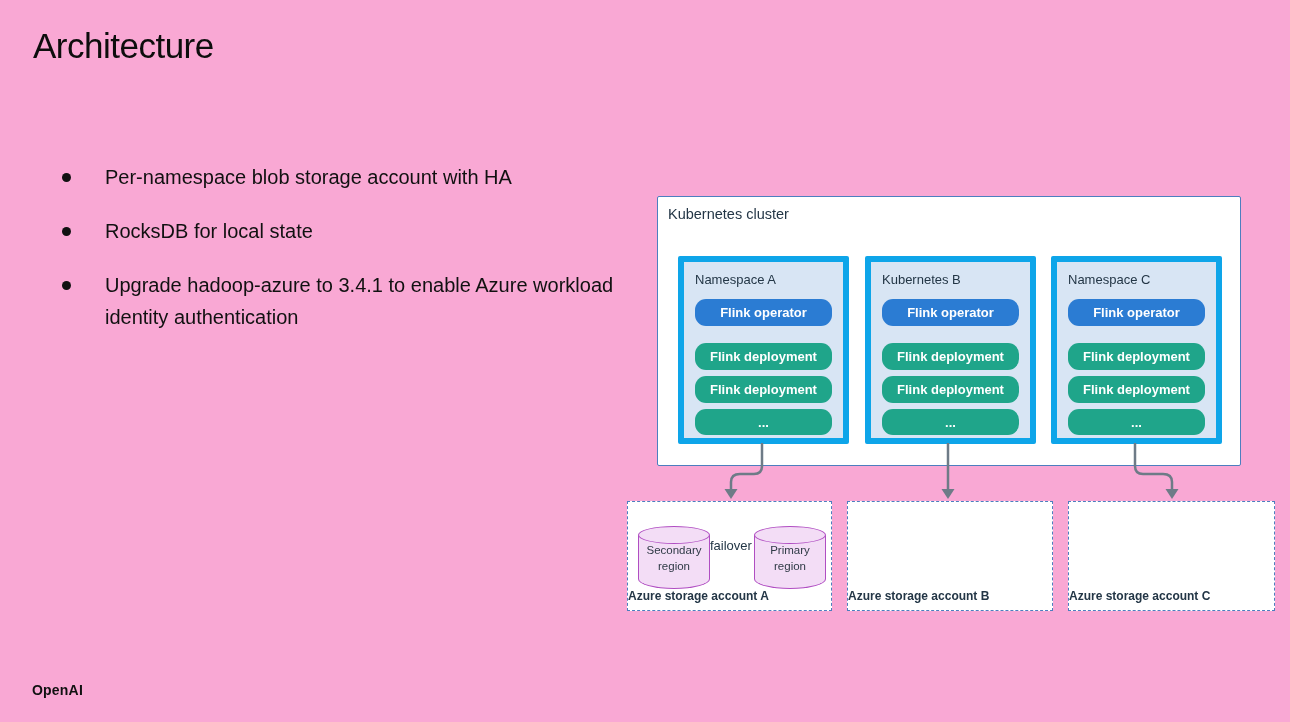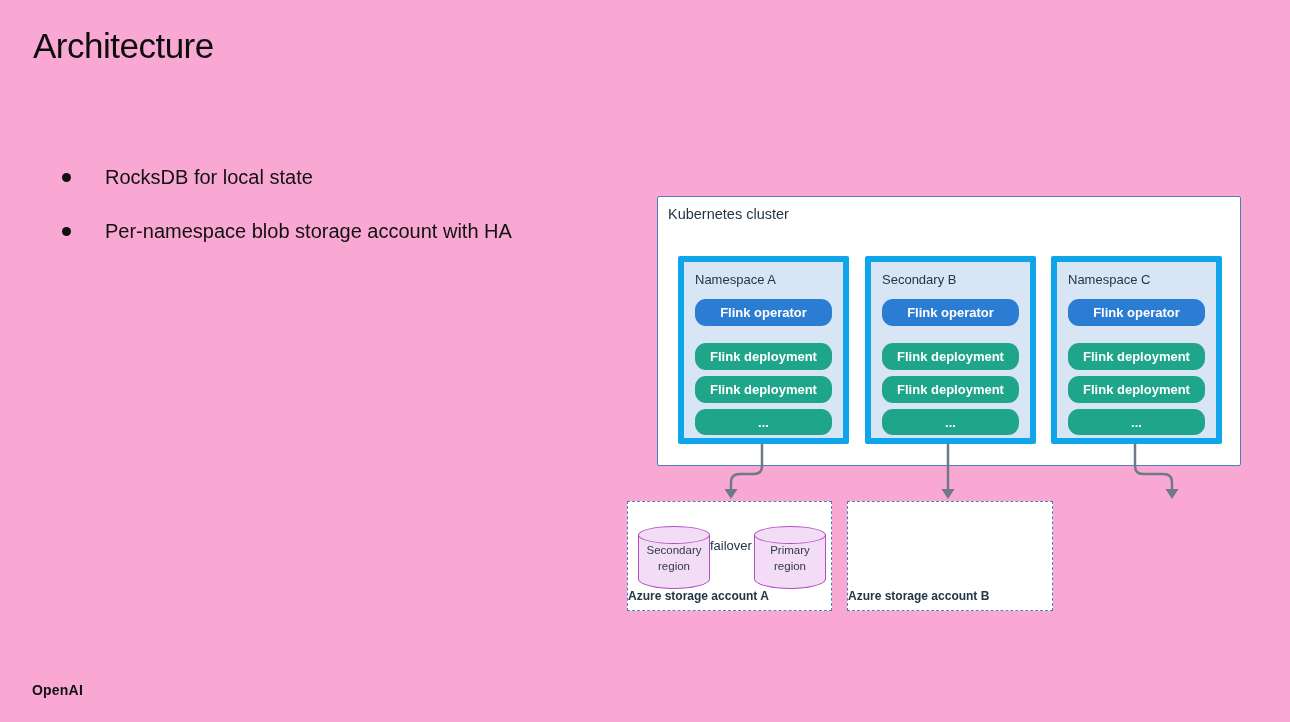--- a/index.html
+++ b/index.html
@@ -60,41 +60,45 @@
 </head>
 <body>
 
 <div class="slide">
 
   <div class="title">Architecture</div>
 
   <ul class="bullets">
     <li>
       <span class="dot"></span>
+      <span>Per-namespace blob storage account with HA</span>
+    </li>
+    <li>
+      <span class="dot"></span>
       <span>RocksDB for local state</span>
     </li>
     <li>
       <span class="dot"></span>
-      <span>Per-namespace blob storage account with HA</span>
+      <span>Upgrade hadoop-azure to 3.4.1 to enable Azure workload identity authentication</span>
     </li>
   </ul>
 
   <div class="cluster">
     <div class="cluster-label">Kubernetes cluster</div>
 
     <div class="ns" style="left:20px">
       <div class="ns-label">Namespace A</div>
       <div class="btn op">Flink operator</div>
       <div class="btn d1">Flink deployment</div>
       <div class="btn d2">Flink deployment</div>
       <div class="btn more">...</div>
     </div>
 
     <div class="ns" style="left:207px">
-      <div class="ns-label">Secondary B</div>
+      <div class="ns-label">Kubernetes B</div>
       <div class="btn op">Flink operator</div>
       <div class="btn d1">Flink deployment</div>
       <div class="btn d2">Flink deployment</div>
       <div class="btn more">...</div>
     </div>
 
     <div class="ns" style="left:393px">
       <div class="ns-label">Namespace C</div>
       <div class="btn op">Flink operator</div>
       <div class="btn d1">Flink deployment</div>
@@ -130,16 +134,19 @@
       <div class="cyl-label">Primary region</div>
     </div>
     <div class="failover-label">failover</div>
     <div class="storage-label">Azure storage account A</div>
   </div>
 
   <div class="storage" style="left:847px;width:206px">
     <div class="storage-label">Azure storage account B</div>
   </div>
 
+  <div class="storage" style="left:1068px;width:207px">
+    <div class="storage-label">Azure storage account C</div>
+  </div>
 
   <div class="footer-logo">OpenAI</div>
 
 </div>
 
 </body></html>

